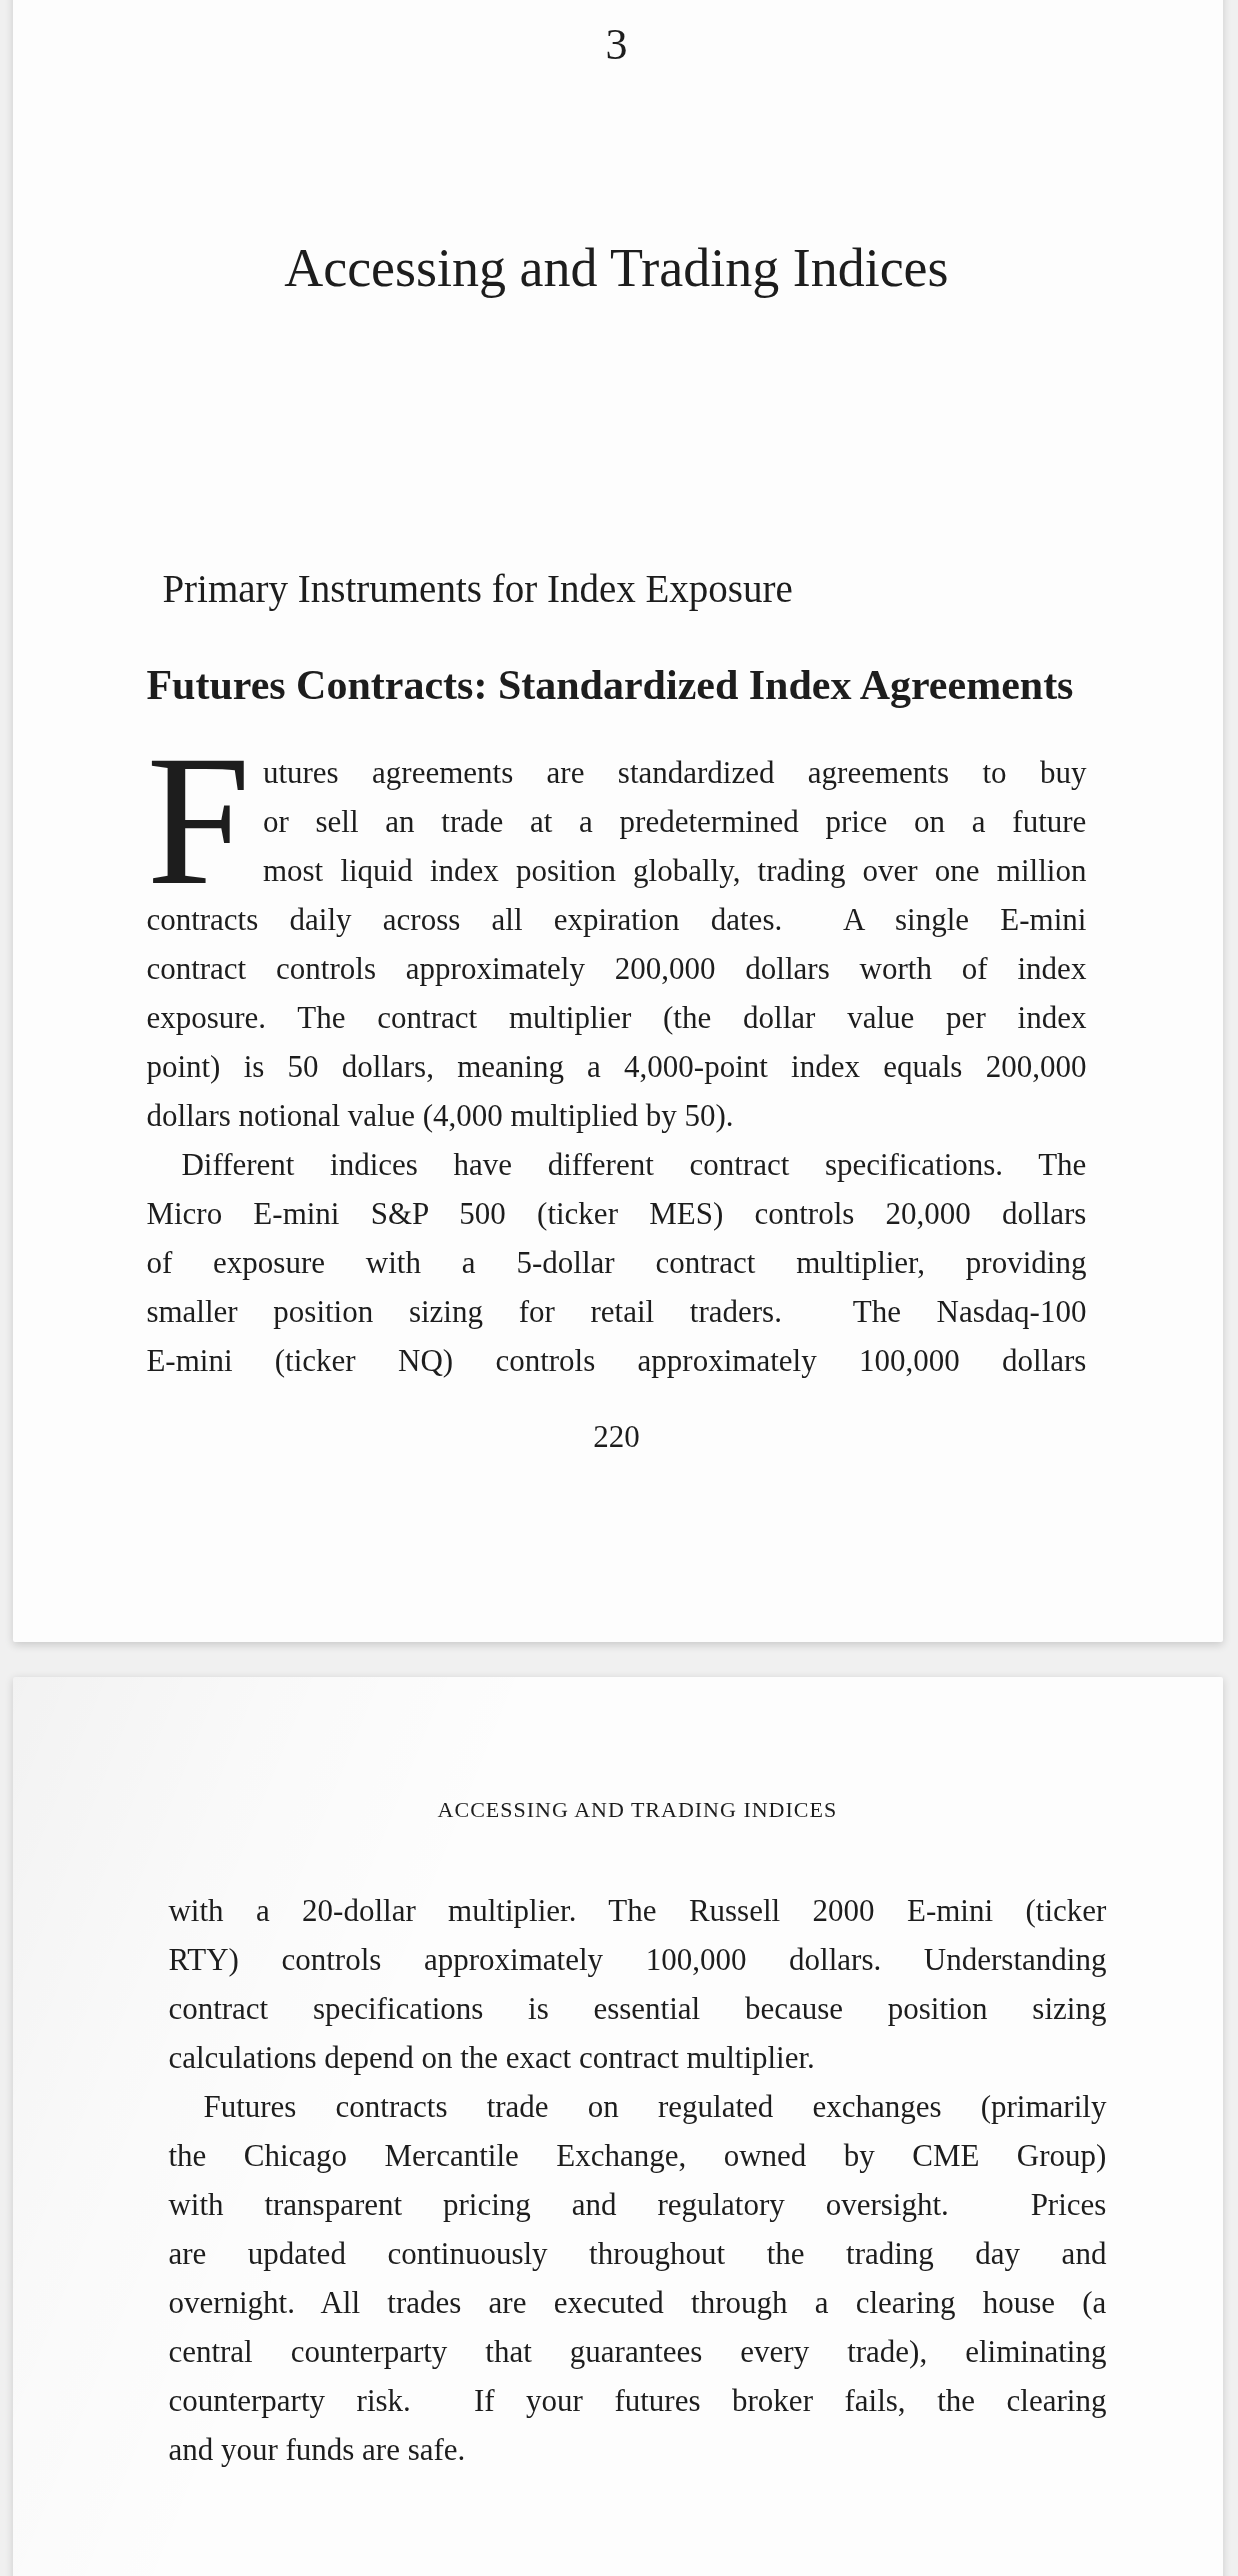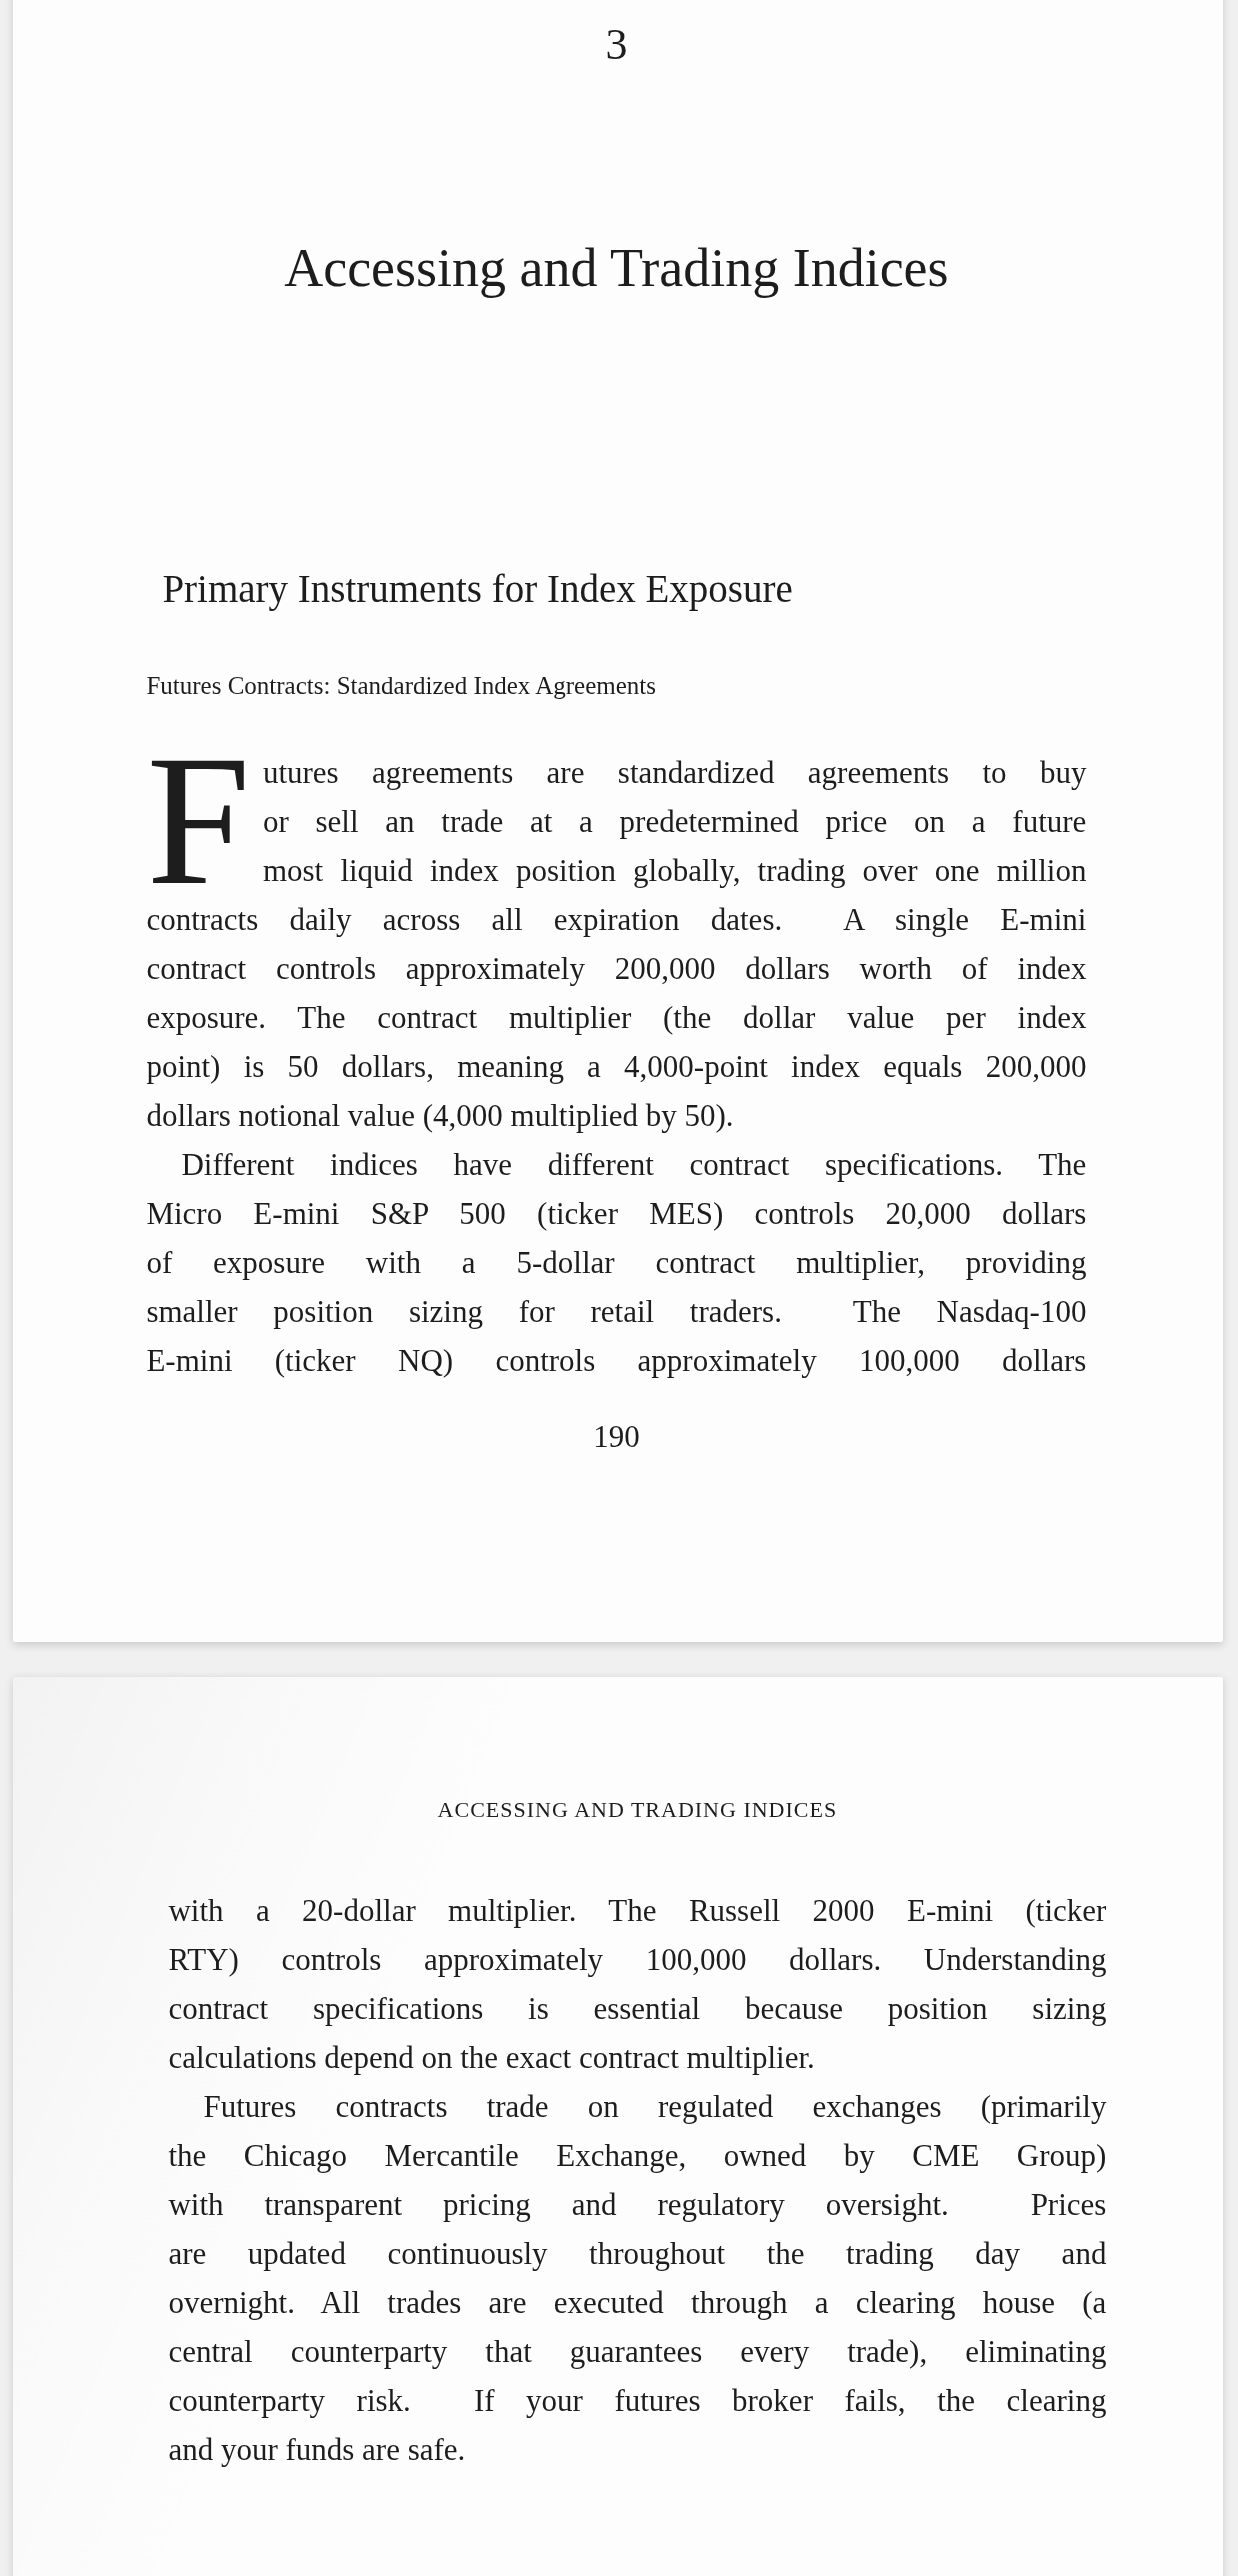--- a/index.html
+++ b/index.html
@@ -46,23 +46,23 @@
     font-weight: normal;
   }
   .section-heading {
     margin: 269px 0 0 16px;
     font-size: 39px;
     line-height: 41px;
     font-weight: normal;
   }
   .sub-heading {
     margin: 56px 0 0 0;
-    font-size: 25px;
+    font-size: 42px;
     line-height: 41px;
-    font-weight: normal;
+    font-weight: bold;
   }
   .bodyblock {
     font-size: 31px;
   }
   .drop-para { margin-top: 42px; }
   .p2-first  { margin-top: 63px; }
   .line {
     line-height: 49px;
     text-align: justify;
     text-align-last: justify;
@@ -111,21 +111,21 @@
         <div class="line endline">dollars notional value (4,000 multiplied by 50).</div>
       </div>
   </div>
   <div class="bodyblock para-indent">
       <div class="line">Different indices have different contract specifications. The</div>
       <div class="line">Micro E-mini S&amp;P 500 (ticker MES) controls 20,000 dollars</div>
       <div class="line">of exposure with a 5-dollar contract multiplier, providing</div>
       <div class="line">smaller position sizing for retail traders.&nbsp; The Nasdaq-100</div>
       <div class="line">E-mini (ticker NQ) controls approximately 100,000 dollars</div>
     </div>
-  <div class="folio">190</div>
+  <div class="folio">220</div>
 </div>
 
 <div class="page page2">
   <div class="running-header">ACCESSING AND TRADING INDICES</div>
   <div class="bodyblock p2-first">
       <div class="line">with a 20-dollar multiplier. The Russell 2000 E-mini (ticker</div>
       <div class="line">RTY) controls approximately 100,000 dollars. Understanding</div>
       <div class="line">contract specifications is essential because position sizing</div>
       <div class="line endline">calculations depend on the exact contract multiplier.</div>
     </div>

